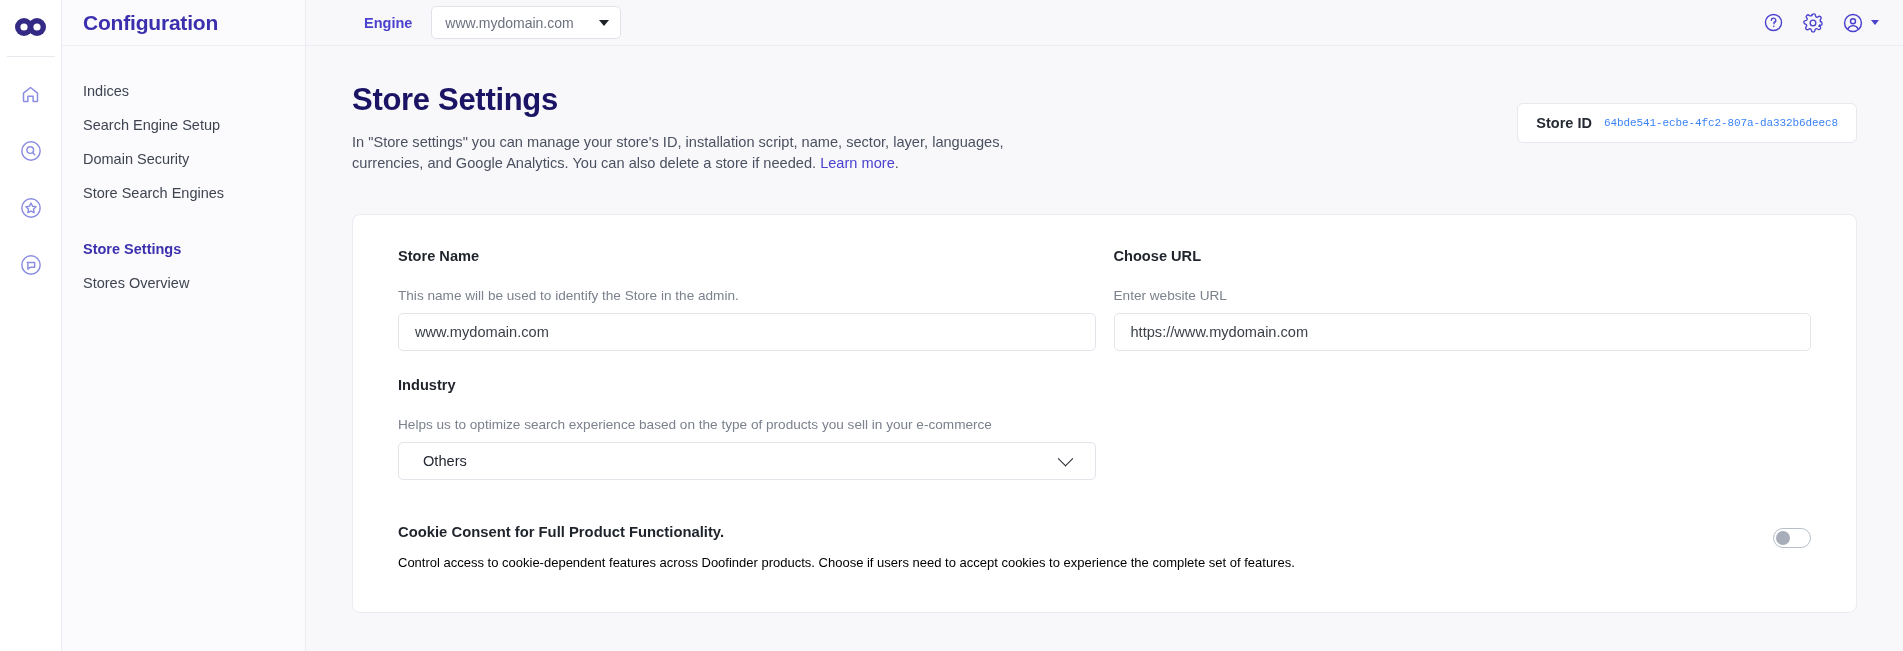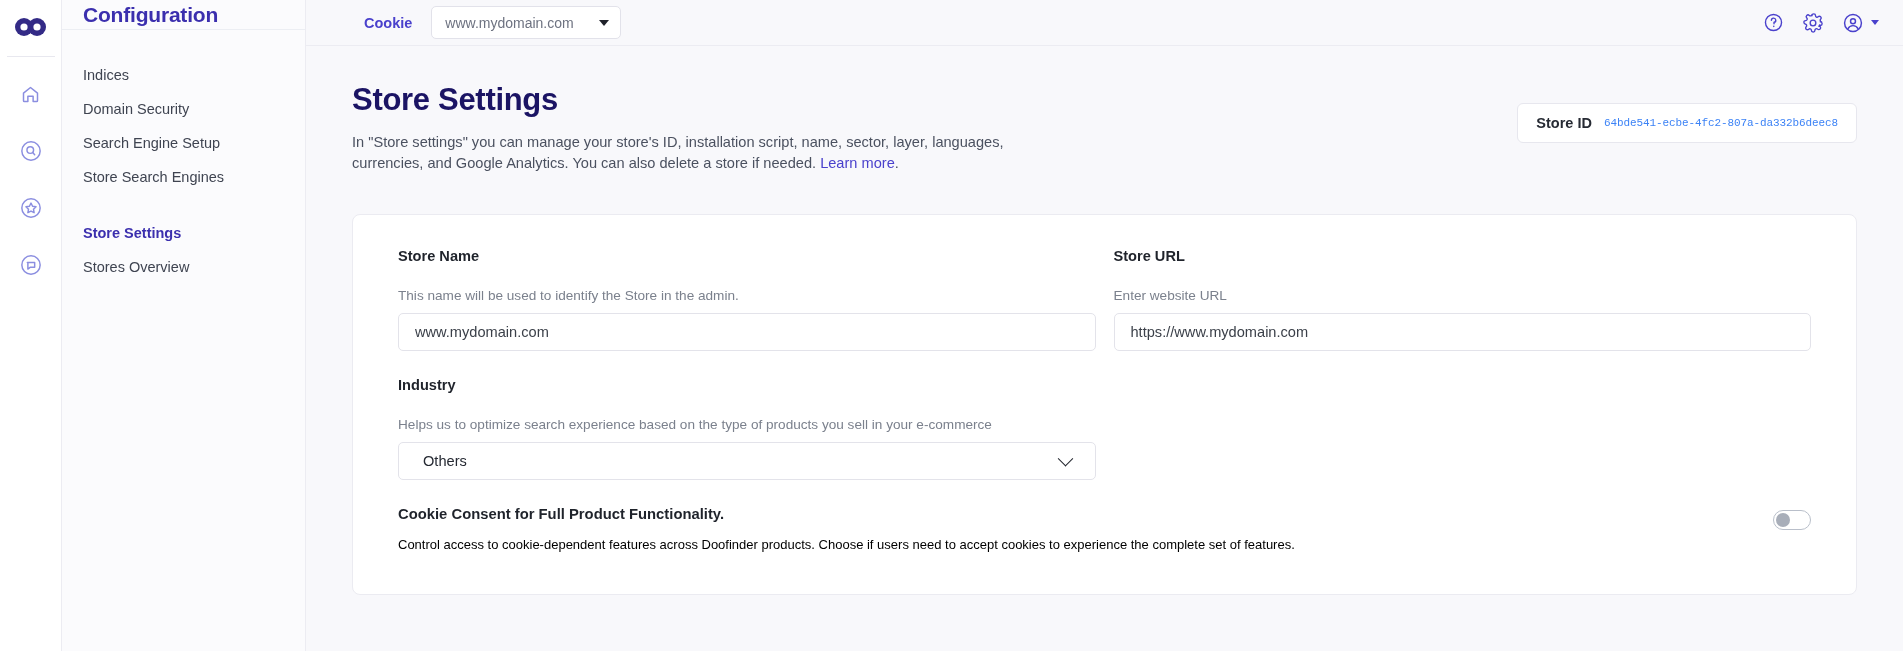--- a/index.html
+++ b/index.html
@@ -64,21 +64,21 @@
   .config-sidebar {
     width: 244px;
     min-width: 244px;
     height: 651px;
     background: #fbfbfd;
     border-right: 1px solid #ececf2;
     display: flex;
     flex-direction: column;
   }
   .config-header {
-    height: 30px;
+    height: 46px;
     display: flex;
     align-items: center;
     padding: 0 0 0 21px;
     border-bottom: 1px solid #eceef3;
     background: #fbfbfd;
   }
   .config-title {
     font-size: 21px;
     font-weight: 700;
     color: #3b2fae;
@@ -279,20 +279,21 @@
   }
   .chev {
     width: 11px; height: 11px;
     border-right: 1.8px solid #21242c;
     border-bottom: 1.8px solid #21242c;
     transform: rotate(45deg) translate(-2px,-2px);
   }
 
   
   .cookie-row {
+    margin-top: 18px;
     display: flex;
     align-items: flex-start;
     justify-content: space-between;
     gap: 30px;
   }
   .cookie-title {
     font-size: 14.8px;
     font-weight: 700;
     color: #1f232b;
     margin-bottom: 14px;
@@ -365,33 +366,33 @@
       </div>
     </div>
   </div>
 
   <div class="config-sidebar">
     <div class="config-header">
       <div class="config-title">Configuration</div>
     </div>
     <nav class="config-nav">
       <div class="nav-item">Indices</div>
+      <div class="nav-item">Search Engine Setup</div>
       <div class="nav-item">Domain Security</div>
-      <div class="nav-item">Search Engine Setup</div>
       <div class="nav-item">Store Search Engines</div>
       <div class="nav-gap"></div>
       <div class="nav-item active">Store Settings</div>
       <div class="nav-item">Stores Overview</div>
     </nav>
   </div>
 
   <div class="main">
 
     <div class="topbar">
-      <div class="store-label">Cookie</div>
+      <div class="store-label">Engine</div>
       <div class="store-select">
         <span class="store-select-value">www.mydomain.com</span>
         <span class="caret-down"></span>
       </div>
       <div class="topbar-spacer"></div>
       <div class="topbar-actions">
         <div class="tb-icon">
           <svg width="21" height="21" viewBox="0 0 24 24" fill="none" stroke="#4a41cc" stroke-width="1.6" stroke-linecap="round">
             <circle cx="12" cy="12" r="9.2"></circle>
             <path d="M9.6 9.4a2.5 2.5 0 1 1 3 2.5v1.6"></path>
@@ -445,21 +446,21 @@
               <div class="select-input">
                 <span>Others</span>
                 <span class="chev"></span>
               </div>
             </div>
 
           </div>
 
           <div class="form-col">
             <div class="field">
-              <div class="field-label">Store URL</div>
+              <div class="field-label">Choose URL</div>
               <div class="field-hint">Enter website URL</div>
               <input class="text-input" type="text" value="https://www.mydomain.com" style="">
             </div>
           </div>
         </div>
 
         <div class="cookie-row">
           <div>
             <div class="cookie-title">Cookie Consent for Full Product Functionality.</div>
             <div class="cookie-desc">Control access to cookie-dependent features across Doofinder products. Choose if users need to accept cookies to experience the complete set of features.</div>

